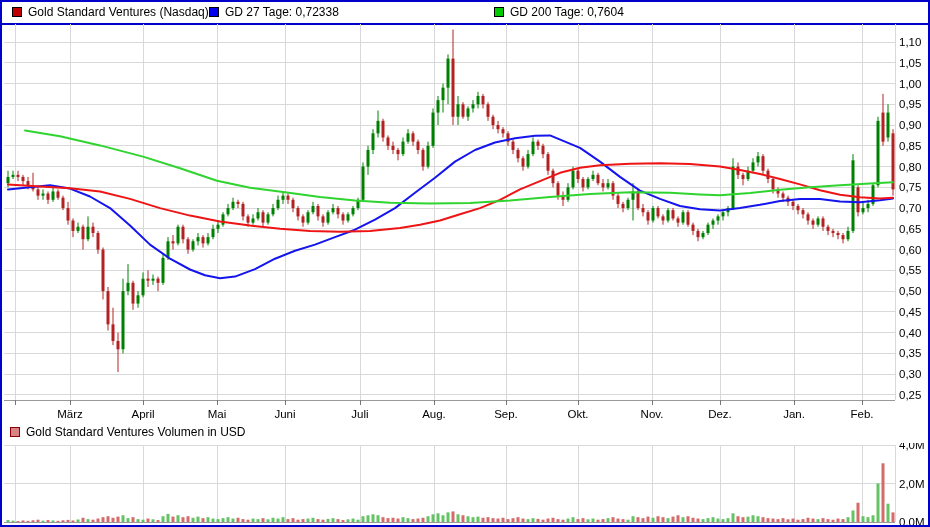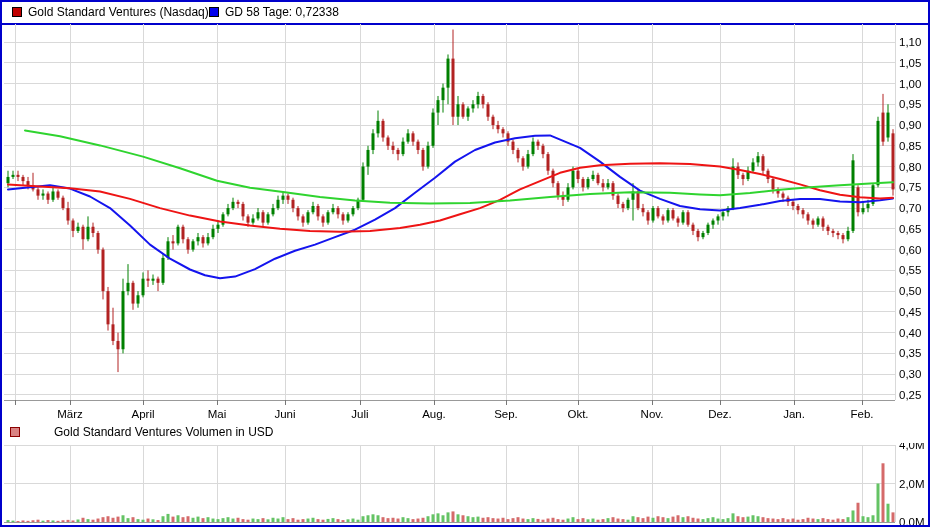--- a/index.html
+++ b/index.html
@@ -22,21 +22,25 @@
 
 <div class="frame">
 
   <div class="legend-row" id="price-legend" style="top:0;">
     <div class="legend-item" style="left:10px;">
       <span class="swatch" style="background: rgb(192, 0, 0);"></span>
       <span>Gold Standard Ventures (Nasdaq)</span>
     </div>
     <div class="legend-item" style="left:207px;">
       <span class="swatch" style="background: rgb(0, 0, 238);"></span>
-      <span>GD 58 Tage: 0,72338</span>
+      <span>GD 27 Tage: 0,72338</span>
+    </div>
+    <div class="legend-item" style="left:492px;">
+      <span class="swatch" style="background: rgb(0, 204, 0);"></span>
+      <span>GD 200 Tage: 0,7604</span>
     </div>
   </div>
 
   <svg id="price-svg" width="926" height="400" viewBox="2 0 926 400">
       <line x1="2" y1="2" x2="928" y2="2" stroke="#0000cb" stroke-width="1.4" shape-rendering="crispEdges"></line>
       <line x1="4" y1="20" x2="895" y2="20" stroke="#d9d9d9" stroke-width="1" shape-rendering="crispEdges"></line>
       <text x="899" y="24" text-anchor="start" class="axis-text">1,10</text>
       <line x1="4" y1="40.76000000000002" x2="895" y2="40.76000000000002" stroke="#d9d9d9" stroke-width="1" shape-rendering="crispEdges"></line>
       <text x="899" y="44.76000000000002" text-anchor="start" class="axis-text">1,05</text>
       <line x1="4" y1="61.52000000000004" x2="895" y2="61.52000000000004" stroke="#d9d9d9" stroke-width="1" shape-rendering="crispEdges"></line>
@@ -468,21 +472,21 @@
         <rect x="886.5" y="90.58400000000002" width="3" height="24.91200000000002" fill="#008000"></rect>
         <line x1="893" y1="107.19200000000004" x2="893" y2="173.62400000000005" stroke="#b22222" stroke-width="1"></line>
         <rect x="891.5" y="111.34400000000004" width="3" height="56.05200000000001" fill="#b22222"></rect>
       </g>
       <polyline points="8,167.4 30,165.3 50,163.2 70,166.6 90,174.5 110,186.1 130,203.5 150,222.6 170,236.7 190,247.5 205,253.3 220,256.2 235,254.6 255,247.1 275,236.7 295,228.8 315,222.6 335,215.1 355,207.7 375,197.7 395,186.1 415,170.7 435,155.8 455,139.6 475,128.0 495,120.5 515,116.3 535,113.8 550,113.4 565,119.6 580,125.9 600,139.6 620,154.9 640,168.6 660,176.9 680,184.0 700,187.3 720,188.6 740,186.1 760,182.8 780,179.0 800,176.9 820,176.9 840,179.4 860,180.3 880,178.2 893,176.5" fill="none" stroke="#1414ee" stroke-width="2" stroke-linejoin="round" stroke-linecap="round"></polyline>
       <polyline points="8,162.4 40,164.5 70,166.2 100,169.5 130,176.9 160,186.1 190,193.6 220,199.4 250,203.5 280,206.8 310,208.9 340,209.7 370,208.9 400,206.0 420,202.7 440,198.5 460,192.3 480,186.1 500,177.8 520,167.4 540,159.1 560,150.8 580,145.8 600,143.3 630,141.7 660,141.2 690,142.1 720,144.6 740,147.9 760,152.0 780,157.0 800,162.4 820,168.2 840,172.8 860,175.3 880,176.5 893,175.7" fill="none" stroke="#ee1414" stroke-width="2" stroke-linejoin="round" stroke-linecap="round"></polyline>
       <polyline points="25,108.4 60,114.3 100,123.4 143,134.6 180,146.2 217,158.7 250,165.7 285,170.3 320,174.9 355,178.6 390,180.7 430,181.5 470,181.1 510,178.6 550,174.9 590,172.0 630,170.3 670,170.7 700,172.4 720,173.2 750,171.1 780,167.8 810,165.3 840,163.2 870,161.6 893,160.3" fill="none" stroke="#2fd42f" stroke-width="2" stroke-linejoin="round" stroke-linecap="round"></polyline>
     </svg>
 
   <div class="legend-row" id="volume-legend">
-    <div class="legend-item" style="left:8px;gap:28px;">
+    <div class="legend-item" style="left:8px;">
       <span class="swatch" id="vol-swatch" style="background: rgb(217, 132, 132); border-color: rgb(139, 0, 0);"></span>
       <span>Gold Standard Ventures Volumen in USD</span>
     </div>
   </div>
 
   <svg id="volume-svg" width="926" height="82" viewBox="2 0 926 82">
       <line x1="4" y1="2" x2="895" y2="2" stroke="#d9d9d9" stroke-width="1" shape-rendering="crispEdges"></line>
       <line x1="4" y1="40.5" x2="895" y2="40.5" stroke="#d9d9d9" stroke-width="1" shape-rendering="crispEdges"></line>
       <line x1="15" y1="2" x2="15" y2="79" stroke="#d9d9d9" stroke-width="1" shape-rendering="crispEdges"></line>
       <line x1="70" y1="2" x2="70" y2="79" stroke="#d9d9d9" stroke-width="1" shape-rendering="crispEdges"></line>

